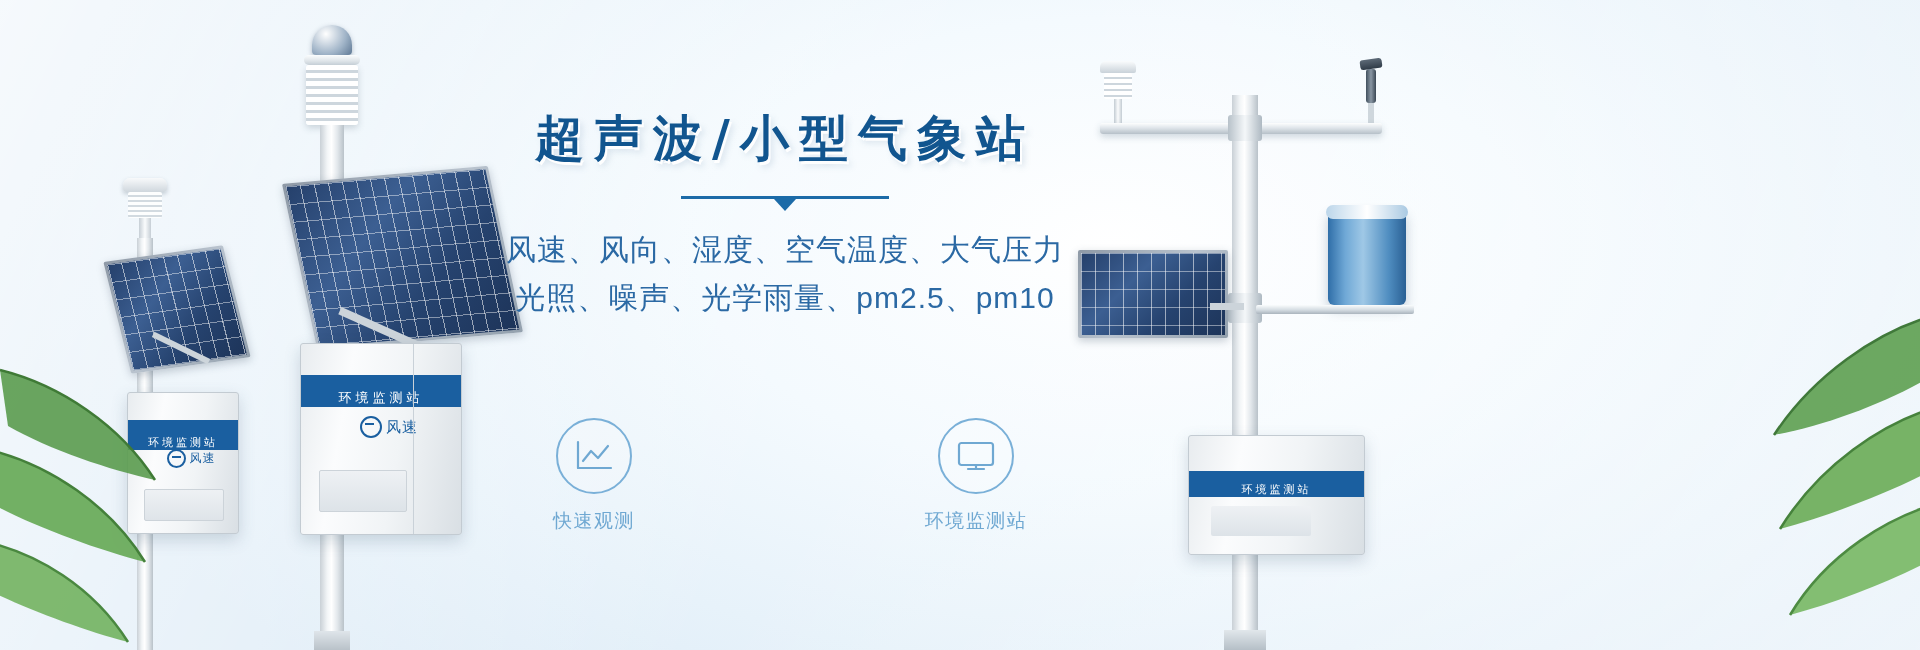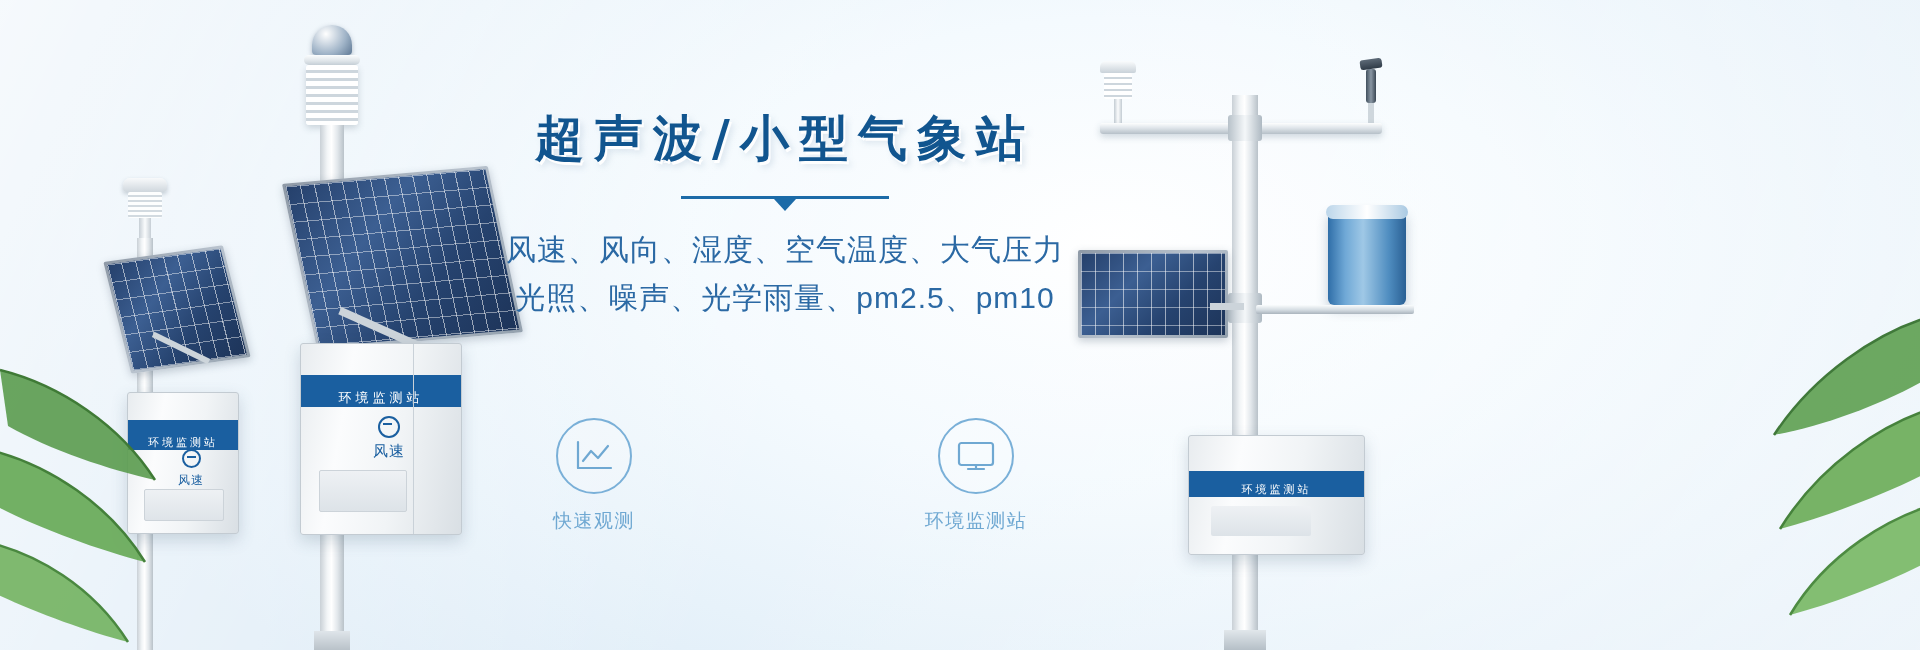--- a/index.html
+++ b/index.html
@@ -87,21 +87,21 @@
     box-shadow:0 6px 16px rgba(70,95,120,.22);
   }
   .cab-strip{
     position:absolute;left:0;right:0;height:30px;
     background:linear-gradient(180deg,#1a5fa0 0%,#1a5fa0 100%);
     display:flex;align-items:flex-end;justify-content:center;margin-top:13px;
   }
   .cab-strip span{color:#fff;font-size:11px;letter-spacing:3px;white-space:nowrap;}
   .cab-logo{
     position:absolute;left:16px;right:0;display:flex;align-items:center;justify-content:center;
-    gap:4px;color:#1a5fa0;font-size:12px;letter-spacing:1px;flex-direction:column;
+    gap:4px;color:#1a5fa0;font-size:12px;letter-spacing:1px;
   }
   .cab-logo .mark{
     width:15px;height:15px;border-radius:50%;
     border:2px solid #1a5fa0;display:inline-block;position:relative;
   }
   .cab-logo .mark:after{
     content:"";position:absolute;left:3px;top:5px;width:9px;height:2px;background:#1a5fa0;
   }
 
   .leaf{position:absolute;z-index:60;}

